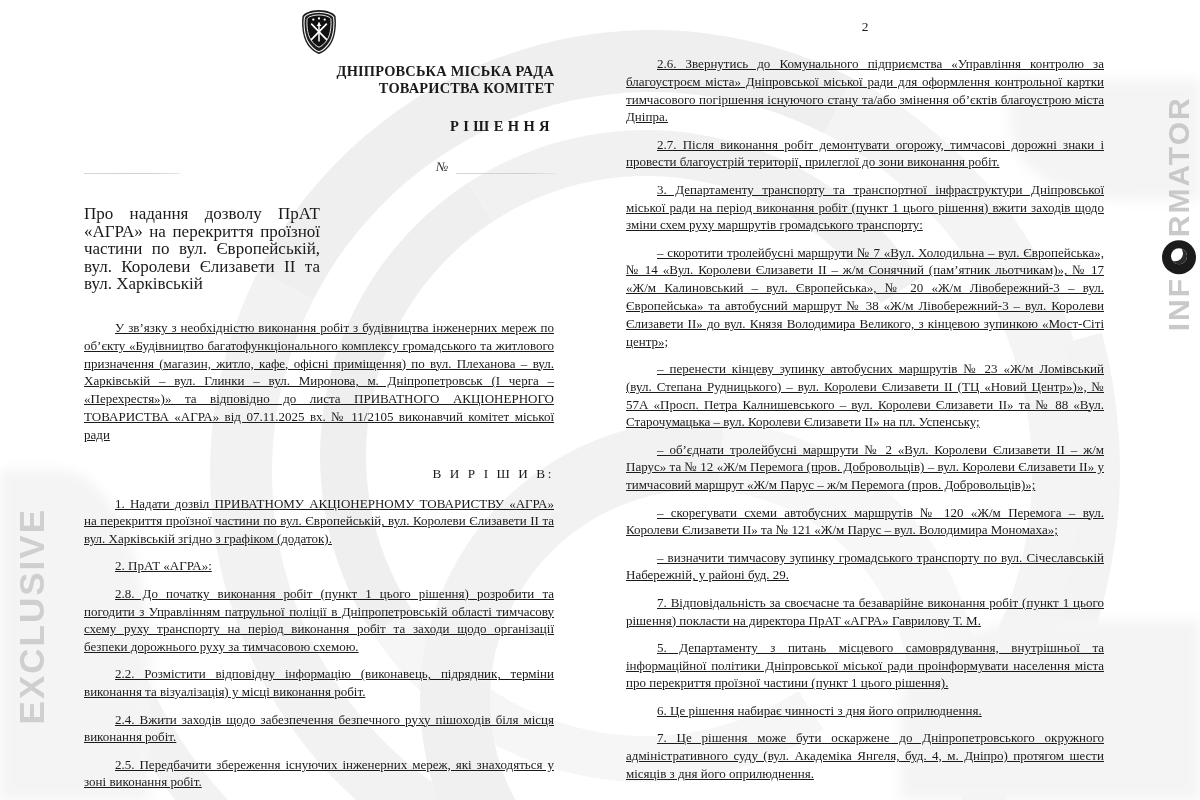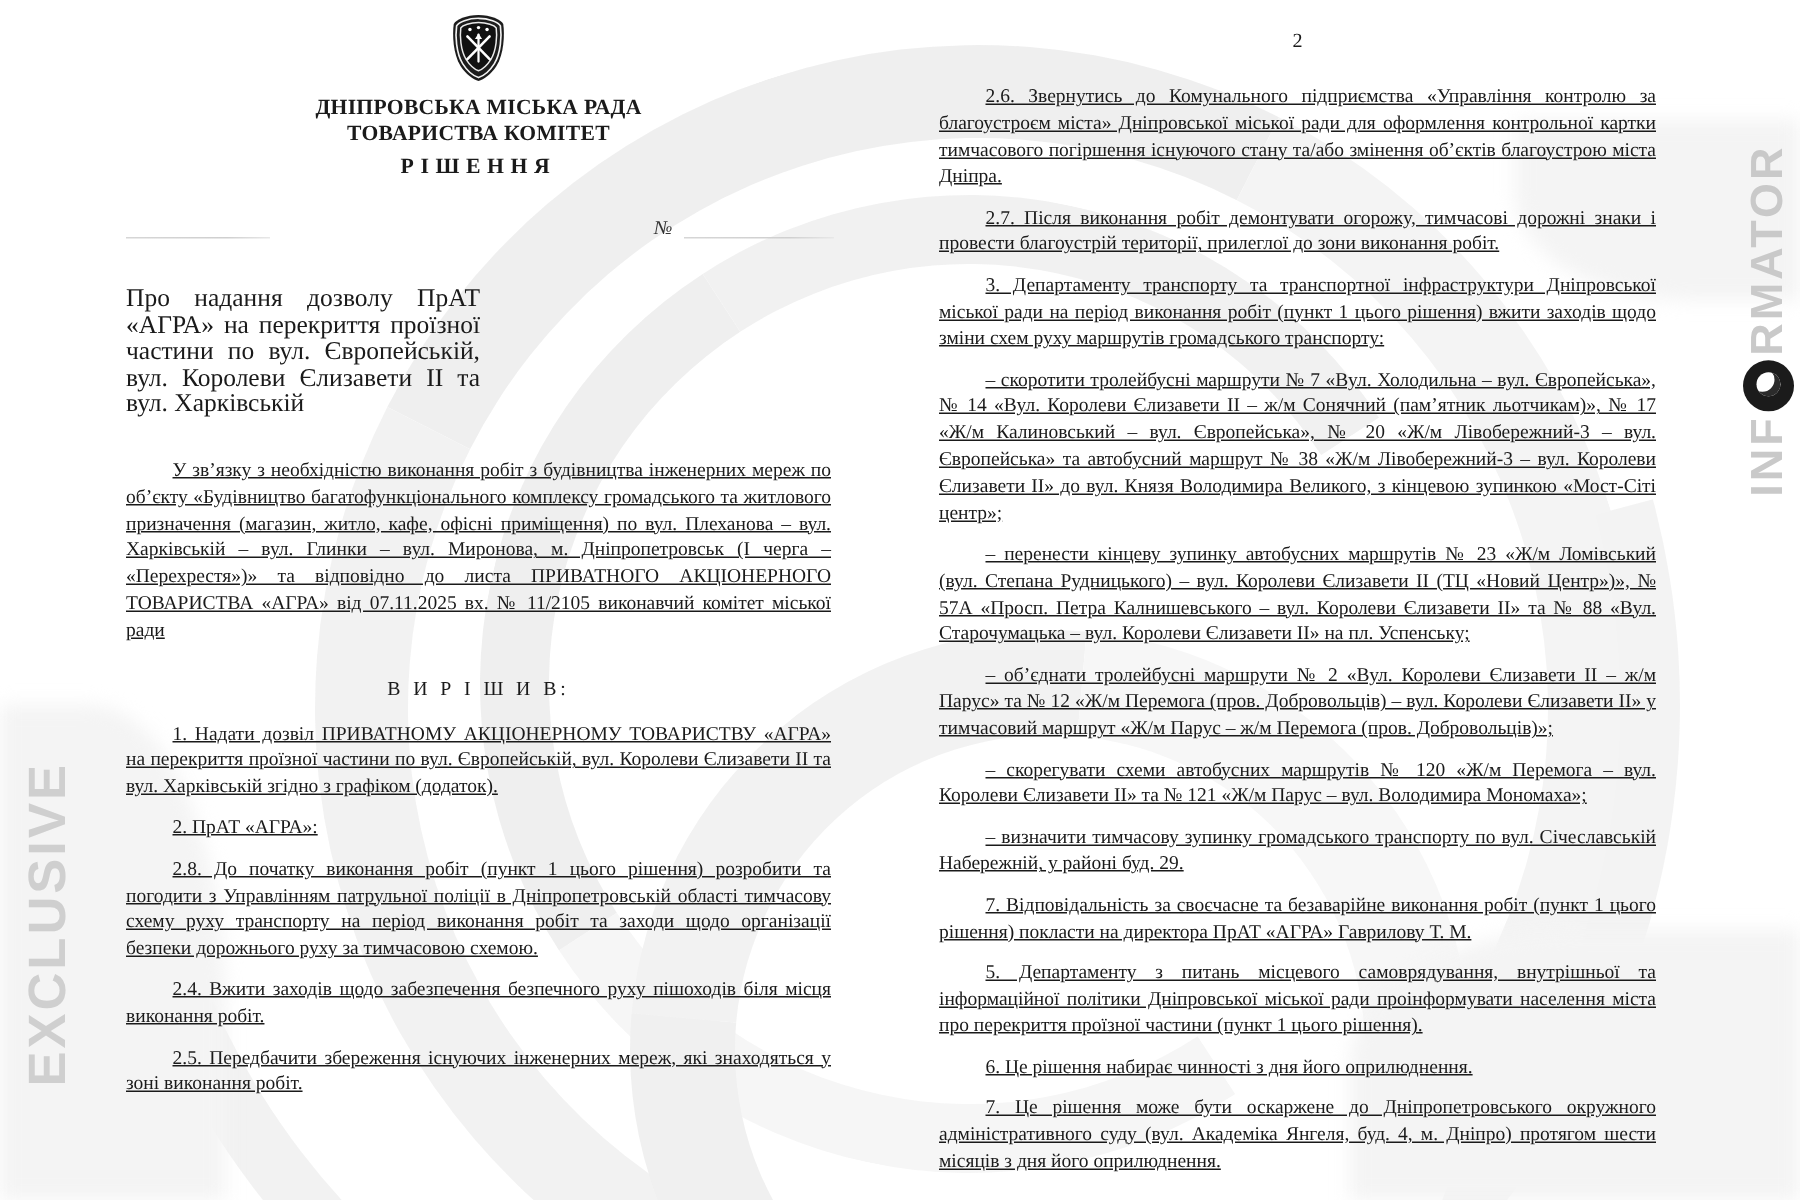--- a/index.html
+++ b/index.html
@@ -137,35 +137,35 @@
   .emblem-wrap {
     text-align: center;
     padding-top: 9px;
   }
   .emblem {
     display: inline-block;
     width: 38px;
     height: 46px;
   }
   .org-block {
-    text-align: center;
+    text-align: right;
     margin-top: 4px;
   }
   .org-line {
     font-size: 14.4px;
     font-weight: bold;
     letter-spacing: .2px;
     line-height: 17px;
   }
   .doc-kind {
     font-size: 14.5px;
     font-weight: bold;
     letter-spacing: 4.4px;
     line-height: 22px;
-    margin-top: 2px;
+    margin-top: 18px;
   }
 
   
   .rule-row {
     position: relative;
     height: 16px;
     margin-top: 24px;
   }
   .rule {
     position: absolute;
@@ -202,21 +202,21 @@
     text-align: justify;
     text-indent: 31px;
     margin: 0 0 9.5px 0;
     text-decoration: underline;
   }
   .para.dash {
     text-indent: 31px;
   }
 
   .verdict {
-    text-align: center;
+    text-align: right;
     font-size: 13.2px;
     letter-spacing: 2.6px;
     margin: 22px 0 13px 0;
   }
 
   .page-number {
     text-align: center;
     font-size: 13.4px;
     padding-top: 19px;
     height: 19px;
@@ -286,20 +286,21 @@
 
     <div class="subject">Про надання дозволу ПрАТ «АГРА» на перекриття проїзної частини по вул. Європейській, вул. Королеви Єлизавети ІІ та вул. Харківській</div>
 
     <p class="para" style="margin-top:26px;">У зв’язку з необхідністю виконання робіт з будівництва інженерних мереж по об’єкту «Будівництво багатофункціонального комплексу громадського та житлового призначення (магазин, житло, кафе, офісні приміщення) по вул. Плеханова – вул. Харківській – вул. Глинки – вул. Миронова, м. Дніпропетровськ (І черга – «Перехрестя»)» та відповідно до листа ПРИВАТНОГО АКЦІОНЕРНОГО ТОВАРИСТВА «АГРА» від 07.11.2025 вх. № 11/2105 виконавчий комітет міської ради</p>
 
     <div class="verdict">В И Р І Ш И В:</div>
 
     <p class="para">1. Надати дозвіл ПРИВАТНОМУ АКЦІОНЕРНОМУ ТОВАРИСТВУ «АГРА» на перекриття проїзної частини по вул. Європейській, вул. Королеви Єлизавети ІІ та вул. Харківській згідно з графіком (додаток).</p>
     <p class="para">2. ПрАТ «АГРА»:</p>
     <p class="para">2.8. До початку виконання робіт (пункт 1 цього рішення) розробити та погодити з Управлінням патрульної поліції в Дніпропетровській області тимчасову схему руху транспорту на період виконання робіт та заходи щодо організації безпеки дорожнього руху за тимчасовою схемою.</p>
+    <p class="para">2.2. Розмістити відповідну інформацію (виконавець, підрядник, терміни виконання та візуалізація) у місці виконання робіт.</p>
     <p class="para">2.4. Вжити заходів щодо забезпечення безпечного руху пішоходів біля місця виконання робіт.</p>
     <p class="para">2.5. Передбачити збереження існуючих інженерних мереж, які знаходяться у зоні виконання робіт.</p>
   </div>
 
   <div class="col col-right">
 
     <div class="page-number">2</div>
 
     <div class="right-body">
       <p class="para">2.6. Звернутись до Комунального підприємства «Управління контролю за благоустроєм міста» Дніпровської міської ради для оформлення контрольної картки тимчасового погіршення існуючого стану та/або змінення об’єктів благоустрою міста Дніпра.</p>

